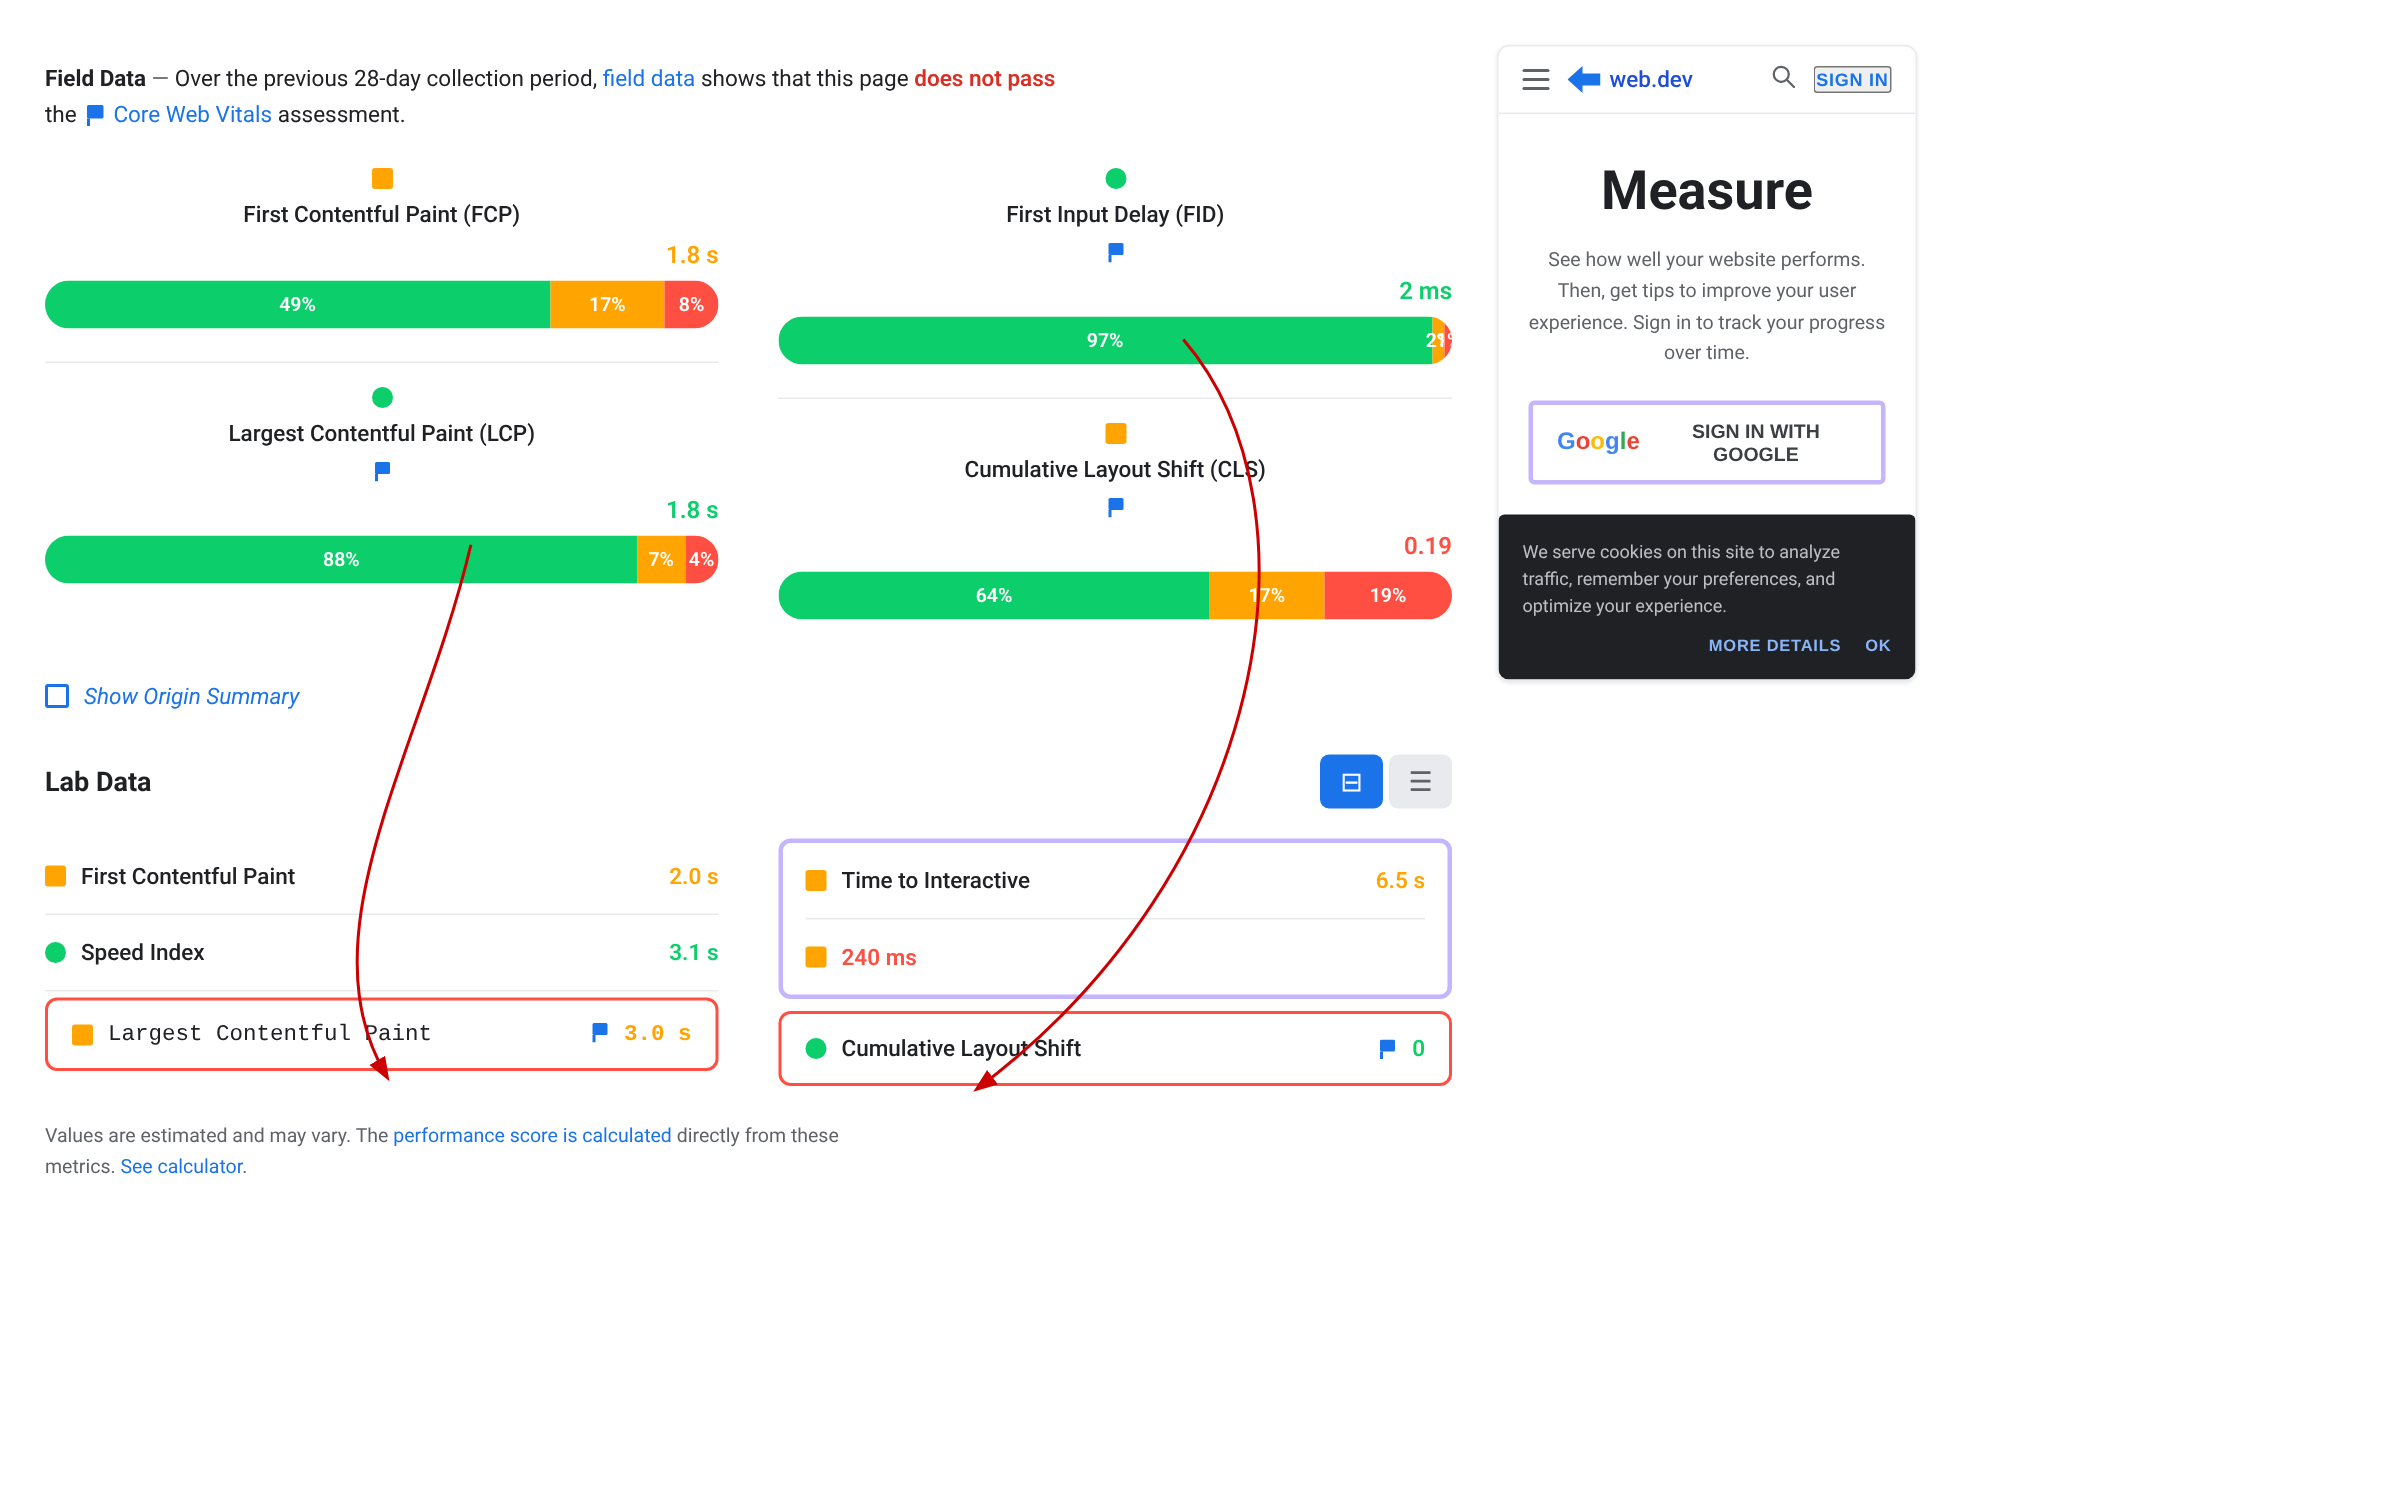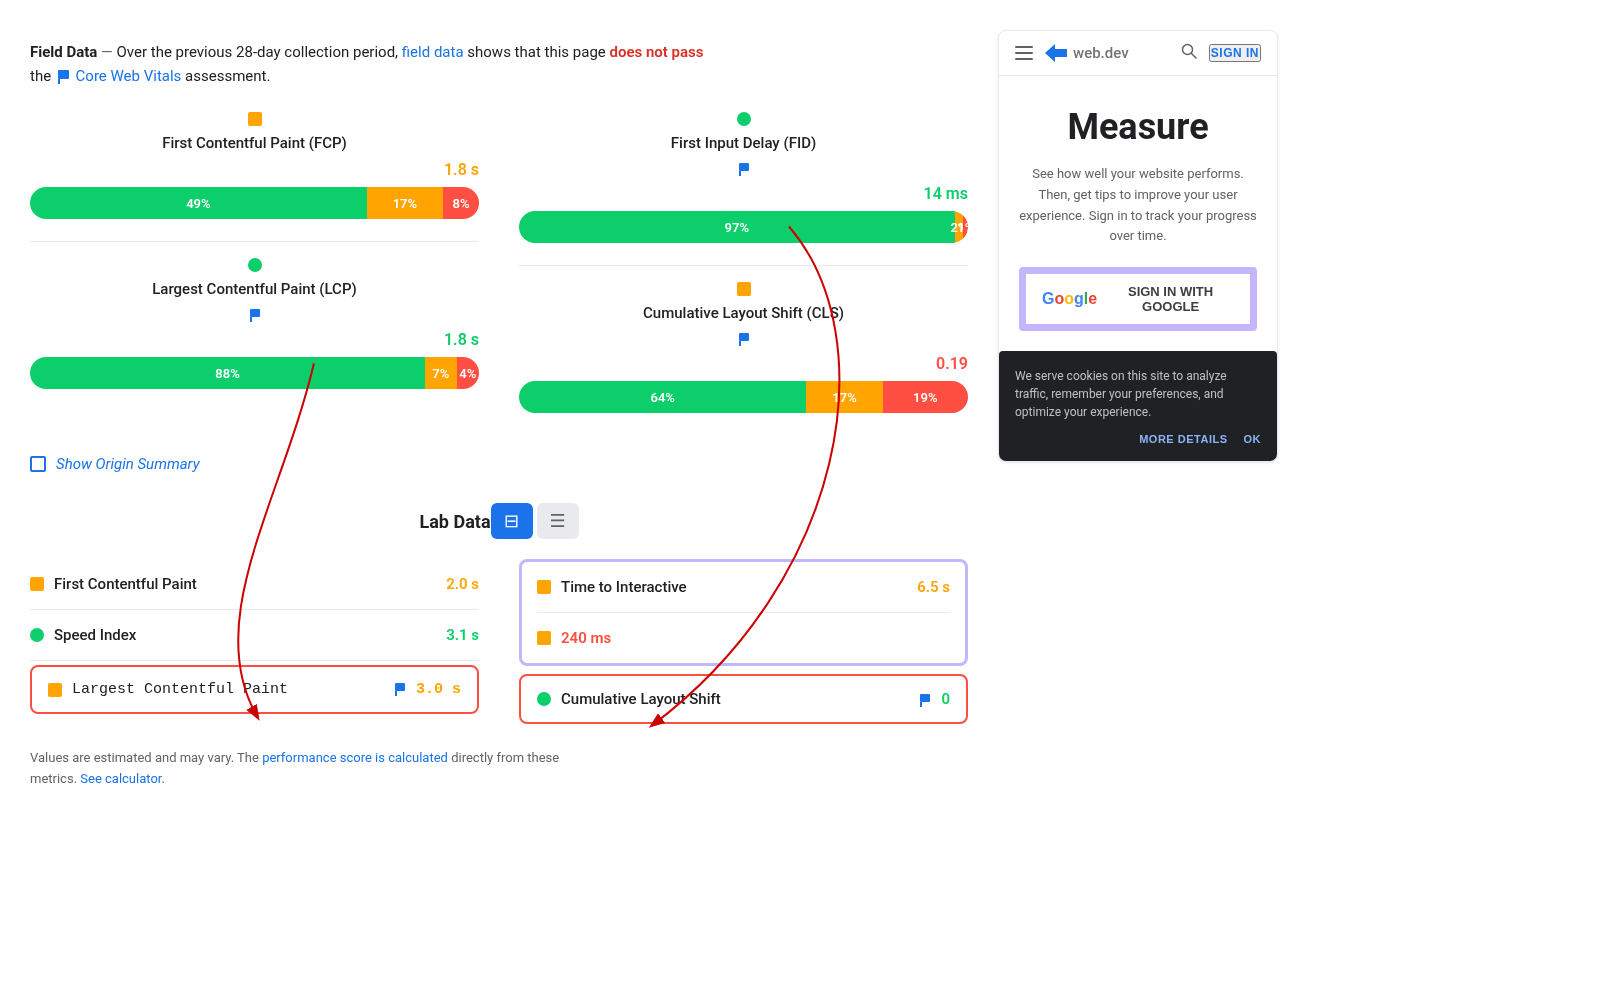--- a/index.html
+++ b/index.html
@@ -131,21 +131,21 @@
       font-style: italic;
     }
 
     
     .lab-data-section {
       margin-top: 10px;
     }
     .lab-data-header-row {
       display: flex;
       align-items: center;
-      justify-content: center;
+      justify-content: space-between;
       margin-bottom: 20px;
     }
     .section-title {
       font-size: 18px;
       font-weight: 700;
       color: #202124;
     }
     .view-toggle {
       display: flex;
       gap: 4px;
@@ -238,21 +238,21 @@
       height: 2px;
       background: #5f6368;
       border-radius: 1px;
     }
     .webdev-logo {
       display: flex;
       align-items: center;
       gap: 6px;
       font-size: 15px;
       font-weight: 500;
-      color: #737373;
+      color: #1d4ed8;
     }
     .search-icon-sidebar {
       margin-left: auto;
       color: #5f6368;
       font-size: 16px;
       cursor: pointer;
     }
     .signin-btn {
       font-size: 12px;
       font-weight: 600;
@@ -273,21 +273,21 @@
     .measure-desc {
       font-size: 13px;
       color: #5f6368;
       line-height: 1.6;
       margin-bottom: 20px;
     }
     .google-signin-btn {
       display: flex;
       align-items: center;
       gap: 10px;
-      border: 7px solid #c4b5fd;
+      border: 3px solid #c4b5fd;
       border-radius: 4px;
       padding: 10px 16px;
       width: 100%;
       cursor: pointer;
       background: #fff;
       justify-content: center;
       font-size: 13px;
       font-weight: 600;
       color: #3c4043;
     }
@@ -391,21 +391,21 @@
         <div class="metric-item">
           <div class="metric-header">
             <div class="metric-dot color-green"></div>
             <span class="metric-name">First Input Delay (FID)</span>
             <span>
               <svg width="12" height="13" viewBox="0 0 12 13" style="vertical-align:middle; margin: 0 2px;">
                 <rect x="1" y="0" width="10" height="8" rx="1" fill="#1a73e8"></rect>
                 <rect x="1" y="8" width="2" height="5" fill="#1a73e8"></rect>
               </svg>
             </span>
-            <span class="metric-value value-green">14 ms</span>
+            <span class="metric-value value-green">2 ms</span>
           </div>
           <div class="progress-bar-container">
             <div class="bar-segment bar-green" style="width:97%">97%</div>
             <div class="bar-segment bar-orange" style="width:2%">2%</div>
             <div class="bar-segment bar-red" style="width:1%">1%</div>
           </div>
         </div>
 
         <hr class="divider">
 

